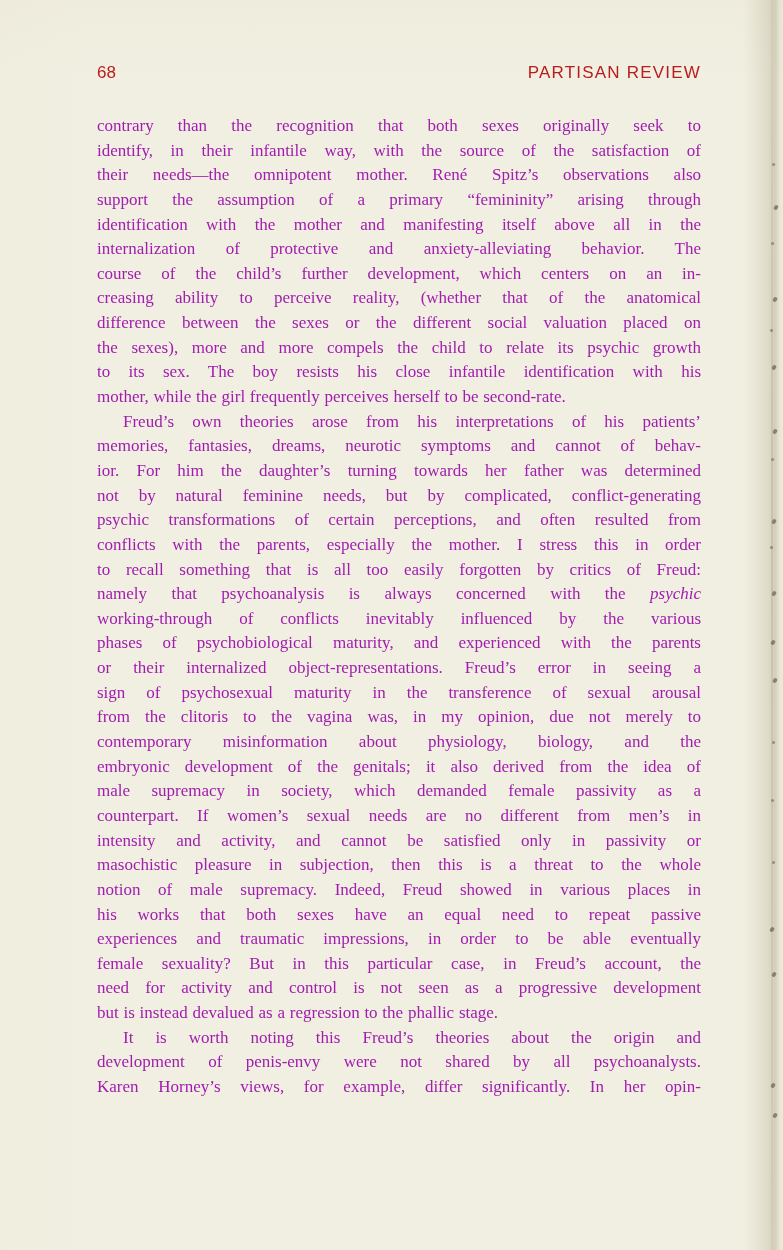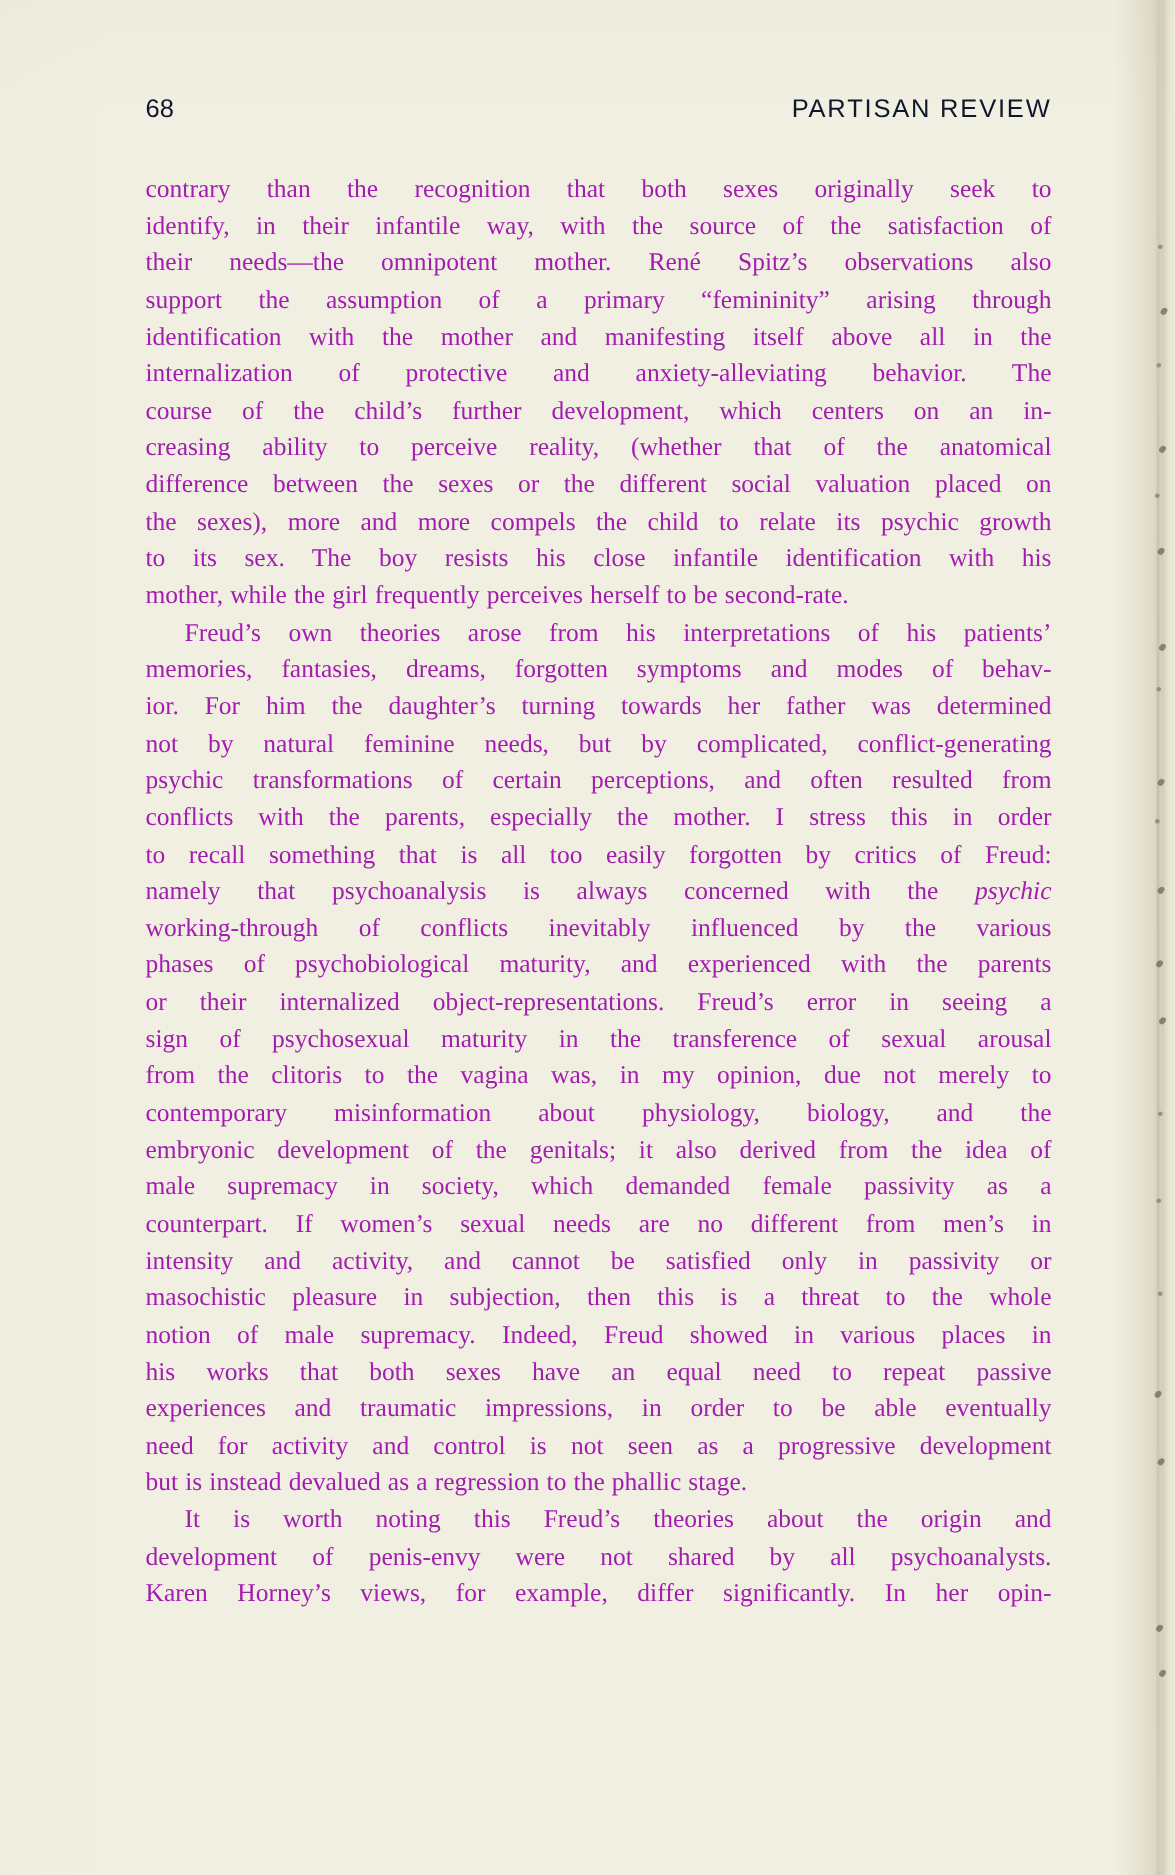--- a/index.html
+++ b/index.html
@@ -17,21 +17,21 @@
     background:
       linear-gradient(to bottom, rgba(220,214,190,0.12) 0%, rgba(0,0,0,0) 6%),
       linear-gradient(to right, rgba(228,223,200,0.10) 0%, rgba(0,0,0,0) 10%);
     pointer-events: none;
   }
   .running-head {
     position: absolute;
     left: 97px; top: 63px; width: 604px;
     display: flex; justify-content: space-between; align-items: baseline;
     font-family: "Liberation Sans", sans-serif;
-    font-size: 17px; color: #0f172a;
+    font-size: 17px; color: #b91c1c;
   }
   .running-head .journal { letter-spacing: 1.2px; }
   .page-body {
     position: absolute;
     left: 97px; top: 114px; width: 604px;
     font-size: 17px;
     line-height: 24.65px;
     color: #a21caf;
     word-spacing: 0.5px;
   }
@@ -87,41 +87,42 @@
     <div class="line"><span>support the assumption of a primary “femininity” arising through</span></div>
     <div class="line"><span>identification with the mother and manifesting itself above all in the</span></div>
     <div class="line"><span>internalization of protective and anxiety-alleviating behavior. The</span></div>
     <div class="line"><span>course of the child’s further development, which centers on an in-</span></div>
     <div class="line"><span>creasing ability to perceive reality, (whether that of the anatomical</span></div>
     <div class="line"><span>difference between the sexes or the different social valuation placed on</span></div>
     <div class="line"><span>the sexes), more and more compels the child to relate its psychic growth</span></div>
     <div class="line"><span>to its sex. The boy resists his close infantile identification with his</span></div>
     <div class="line par-end"><span>mother, while the girl frequently perceives herself to be second-rate.</span></div>
     <div class="line indent"><span>Freud’s own theories arose from his interpretations of his patients’</span></div>
-    <div class="line"><span>memories, fantasies, dreams, forgotten symptoms and modes of behav-</span></div>
+    <div class="line"><span>memories, fantasies, dreams, neurotic symptoms and cannot of behav-</span></div>
     <div class="line"><span>ior. For him the daughter’s turning towards her father was determined</span></div>
     <div class="line"><span>not by natural feminine needs, but by complicated, conflict-generating</span></div>
     <div class="line"><span>psychic transformations of certain perceptions, and often resulted from</span></div>
     <div class="line"><span>conflicts with the parents, especially the mother. I stress this in order</span></div>
     <div class="line"><span>to recall something that is all too easily forgotten by critics of Freud:</span></div>
     <div class="line"><span>namely that psychoanalysis is always concerned with the </span><em>psychic</em></div>
     <div class="line"><span>working-through of conflicts inevitably influenced by the various</span></div>
     <div class="line"><span>phases of psychobiological maturity, and experienced with the parents</span></div>
     <div class="line"><span>or their internalized object-representations. Freud’s error in seeing a</span></div>
     <div class="line"><span>sign of psychosexual maturity in the transference of sexual arousal</span></div>
     <div class="line"><span>from the clitoris to the vagina was, in my opinion, due not merely to</span></div>
     <div class="line"><span>contemporary misinformation about physiology, biology, and the</span></div>
     <div class="line"><span>embryonic development of the genitals; it also derived from the idea of</span></div>
     <div class="line"><span>male supremacy in society, which demanded female passivity as a</span></div>
     <div class="line"><span>counterpart. If women’s sexual needs are no different from men’s in</span></div>
     <div class="line"><span>intensity and activity, and cannot be satisfied only in passivity or</span></div>
     <div class="line"><span>masochistic pleasure in subjection, then this is a threat to the whole</span></div>
     <div class="line"><span>notion of male supremacy. Indeed, Freud showed in various places in</span></div>
     <div class="line"><span>his works that both sexes have an equal need to repeat passive</span></div>
     <div class="line"><span>experiences and traumatic impressions, in order to be able eventually</span></div>
+    <div class="line"><span>female sexuality? But in this particular case, in Freud’s account, the</span></div>
     <div class="line"><span>need for activity and control is not seen as a progressive development</span></div>
     <div class="line par-end"><span>but is instead devalued as a regression to the phallic stage.</span></div>
     <div class="line indent"><span>It is worth noting this Freud’s theories about the origin and</span></div>
     <div class="line"><span>development of penis-envy were not shared by all psychoanalysts.</span></div>
     <div class="line"><span>Karen Horney’s views, for example, differ significantly. In her opin-</span></div>
   </div>
 
 <div class="edge-band">
   <div class="edge-line"></div>
 </div>

